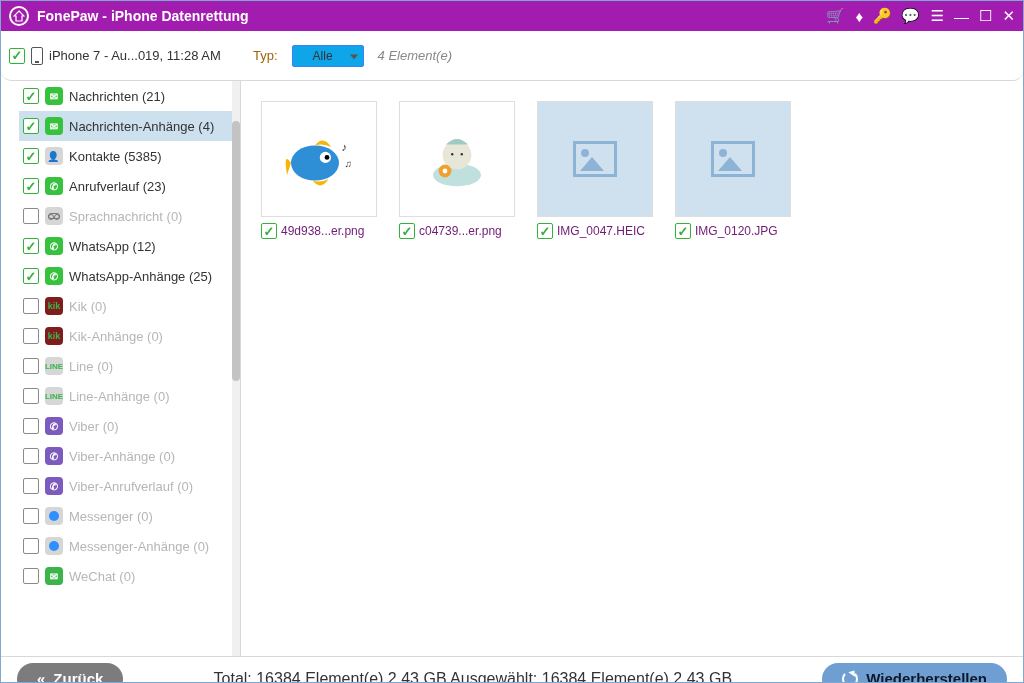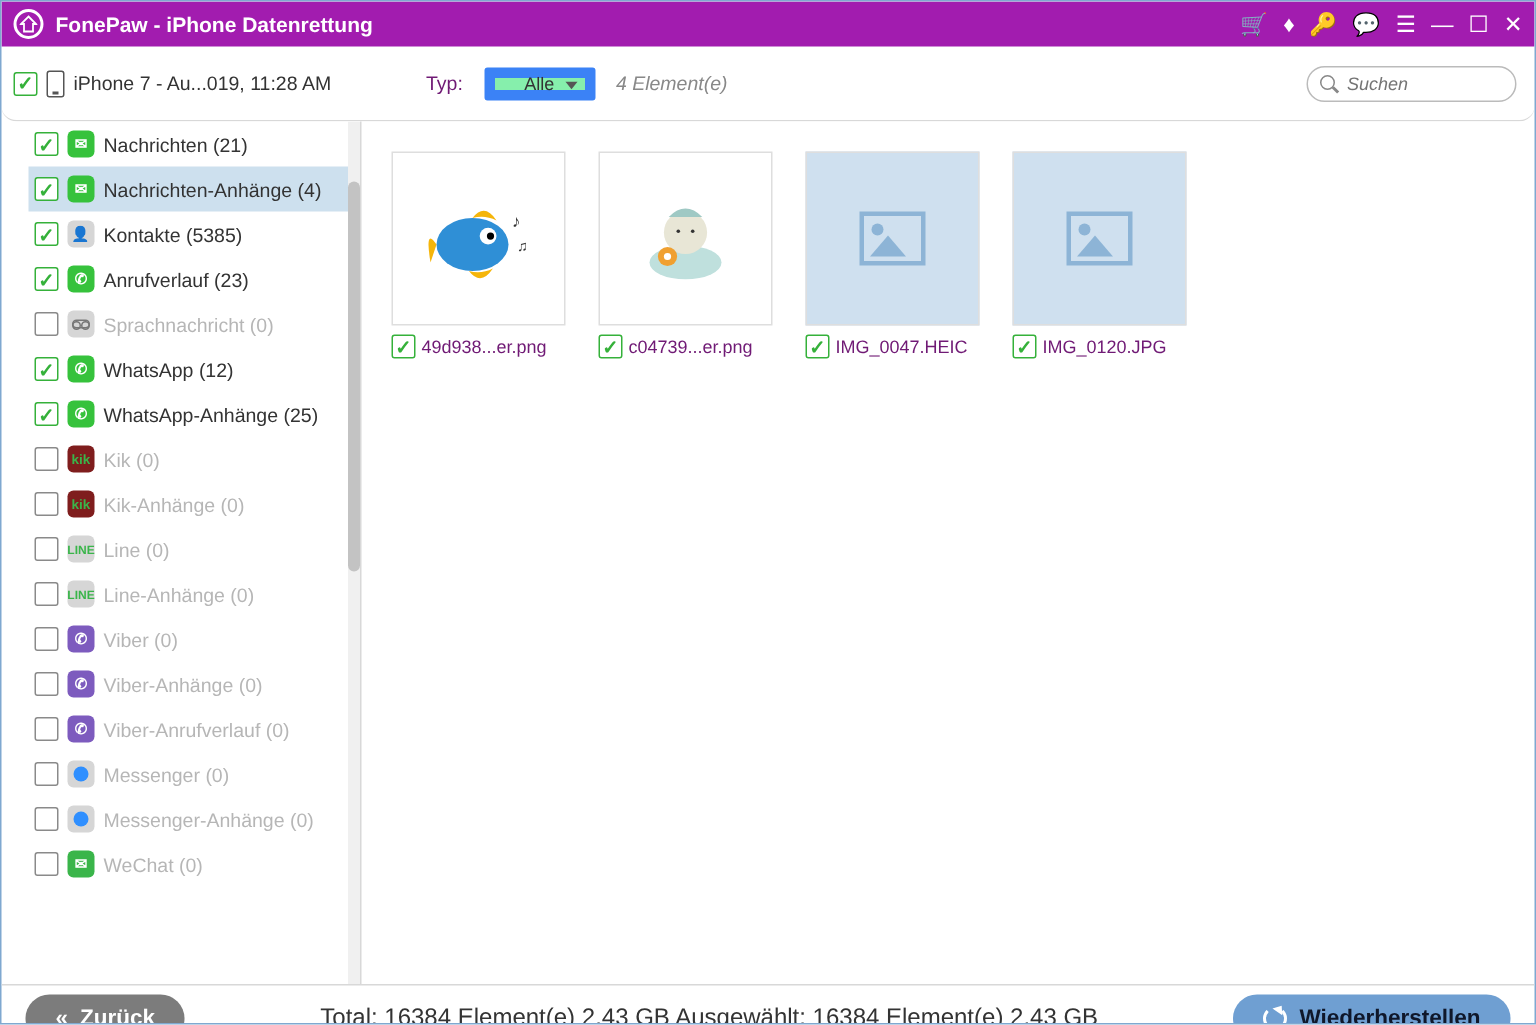--- a/index.html
+++ b/index.html
@@ -15,22 +15,22 @@
 
 .toprow { height: 50px; display: flex; align-items: center; border-bottom: 1px solid #d8d8d8; border-radius: 10px; }
 .device-cell { width: 240px; display: flex; align-items: center; padding-left: 8px; gap: 6px; font-size: 13px; color: #333; }
 .chk { width: 16px; height: 16px; border: 1px solid #8a8a8a; border-radius: 2px; display: inline-flex; align-items: center; justify-content: center; background: #fff; cursor: pointer; flex-shrink: 0; }
 .chk.on { border-color: #35b13a; }
 .chk.on::after { content: "✓"; color: #35b13a; font-size: 13px; font-weight: bold; line-height: 1; }
 .phone-ico { width: 12px; height: 18px; border: 1.5px solid #555; border-radius: 2px; position: relative; }
 .phone-ico::after { content: ""; position: absolute; bottom: 1px; left: 50%; transform: translateX(-50%); width: 4px; height: 1.5px; background: #555; }
 
 .filterbar { flex: 1; display: flex; align-items: center; padding: 0 12px; gap: 14px; }
-.filterbar .lbl { font-size: 13px; color: #701a75; margin-left: 31px; }
-.type-select { height: 22px; border: 7px solid #3b82f6; border-radius: 2px; padding: 0 20px 0 20px; font-size: 12px; color: #333; background: #86efac; position: relative; display: flex; align-items: center; min-width: 72px; }
+.filterbar .lbl { font-size: 13px; color: #a16207; }
+.type-select { height: 22px; border: 1px solid #3b82f6; border-radius: 2px; padding: 0 20px 0 20px; font-size: 12px; color: #333; background: #0ea5e9; position: relative; display: flex; align-items: center; min-width: 72px; }
 .type-select::after { content: ""; position: absolute; right: 5px; top: 50%; transform: translateY(-30%); border-left: 4px solid transparent; border-right: 4px solid transparent; border-top: 5px solid #555; }
 .count-lbl { font-size: 13px; color: #888; font-style: italic; }
 .searchbox { margin-left: auto; height: 24px; width: 140px; border: 1px solid #bbb; border-radius: 12px; display: flex; align-items: center; padding: 0 8px; gap: 6px; color: #999; }
 .searchbox input { border: none; outline: none; font-size: 12px; font-style: italic; width: 90px; color: #666; }
 .mag { width: 12px; height: 12px; position: relative; }
 .mag::before { content: ""; position: absolute; width: 8px; height: 8px; border: 1.5px solid #888; border-radius: 50%; }
 .mag::after { content: ""; position: absolute; width: 5px; height: 1.5px; background: #888; transform: rotate(45deg); top: 9px; left: 8px; }
 
 
 .main { display: flex; height: 575px; }
@@ -105,24 +105,20 @@
     <span class="chk on"></span>
     <span class="phone-ico"></span>
     <span>iPhone 7 - Au...019, 11:28 AM</span>
   </div>
   <div class="filterbar">
     <span class="lbl">Typ:</span>
     <div class="type-select">
       <span>Alle</span>
     </div>
     <span class="count-lbl">4 Element(e)</span>
-    <div class="searchbox">
-      <span class="mag"></span>
-      <input type="text" placeholder="Suchen" style="">
-    </div>
   </div>
 </div>
 
 <div class="main">
   <div class="sidebar">
     <div class="cat-list" id="cat-list">
         <div class="cat-item">
           <span class="chk on"></span>
           <span class="badge b-green">✉</span>
           <span>Nachrichten (21)</span>

